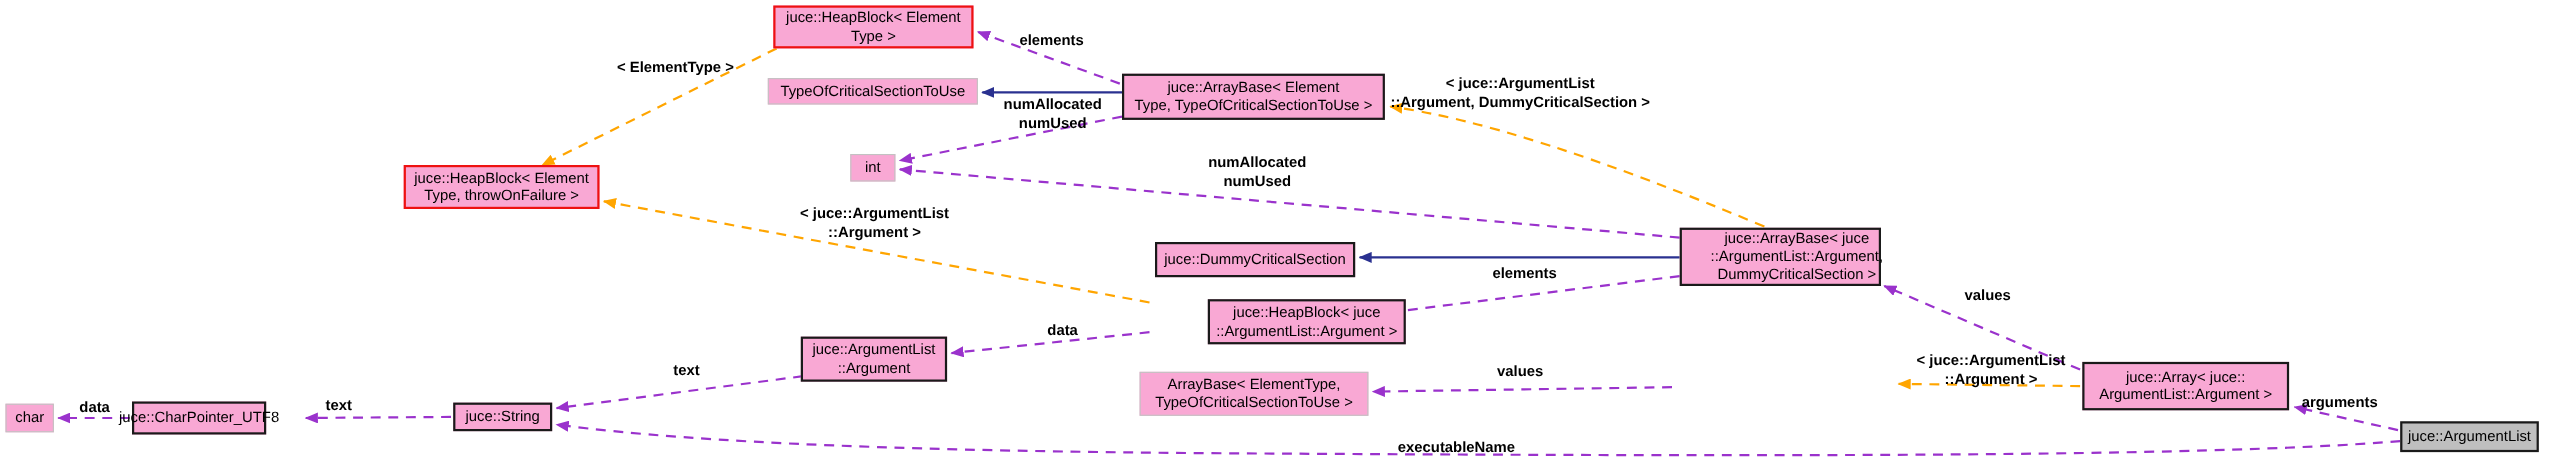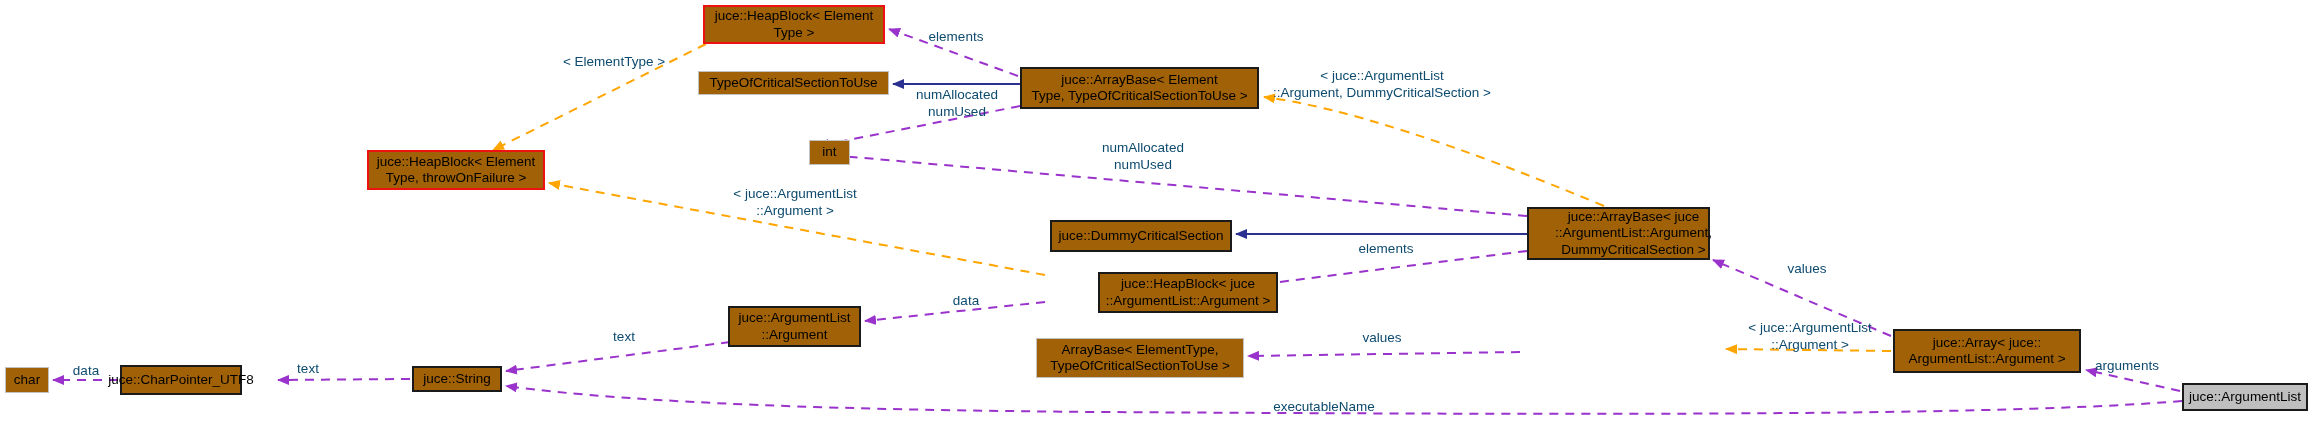--- a/index.html
+++ b/index.html
@@ -9,35 +9,35 @@
     background:#ffffff;
     font-family:"Liberation Sans","DejaVu Sans",sans-serif;
     overflow:hidden;
   }
   #edges{position:absolute;left:0;top:0;z-index:1;}
   .node{
     position:absolute;z-index:2;box-sizing:border-box;
     display:flex;align-items:center;justify-content:center;
     text-align:center;white-space:pre-line;
     font-size:13.5px;line-height:1.22;color:#000;
-    background:#a16207;border:2px solid #1a1a1a;padding:0 3px;
+    background:#f9a8d4;border:2px solid #1a1a1a;padding:0 3px;
   }
   .node.red{border-color:#ee1111;}
   .node.gray{border:1.5px solid #c2c2c2;}
   .node.focus{background:#bfbfbf;border-color:#1a1a1a;}
   .elabel{
     position:absolute;z-index:3;transform:translate(-50%,-50%);
     text-align:center;white-space:pre-line;
-    font-size:13.5px;line-height:1.25;color:#0c4a6e;
+    font-size:13.5px;line-height:1.25;color:#000000;font-weight:bold;
   }
   
   #n-hb_et   {left:703px; top:5px;  width:182px;height:39px;}
   #n-tocstu  {left:698px; top:71px; width:191px;height:24px;}
   #n-ab_et   {left:1020px;top:67px; width:239px;height:42px;}
-  #n-int     {left:773px; top:140px;width:41px; height:25px;margin-left:36px;}
+  #n-int     {left:773px; top:140px;width:41px; height:25px;}
   #n-hb_tof  {left:367px; top:150px;width:178px;height:40px;}
   #n-dcs     {left:1050px;top:220px;width:182px;height:32px;}
   #n-ab_ala  {left:1527px;top:207px;width:183px;height:53px;padding-left:33px;}
   #n-hb_ala  {left:1098px;top:272px;width:180px;height:41px;}
   #n-arg     {left:728px; top:306px;width:133px;height:41px;}
   #n-ab_gray {left:1036px;top:338px;width:208px;height:40px;}
   #n-arr_et  {left:1522px;top:324px;width:200px;height:56px;}
   #n-arr_ala {left:1893px;top:329px;width:188px;height:44px;}
   #n-char    {left:5px;   top:367px;width:44px; height:26px;}
   #n-cp8     {left:120px; top:365px;width:122px;height:30px;}

